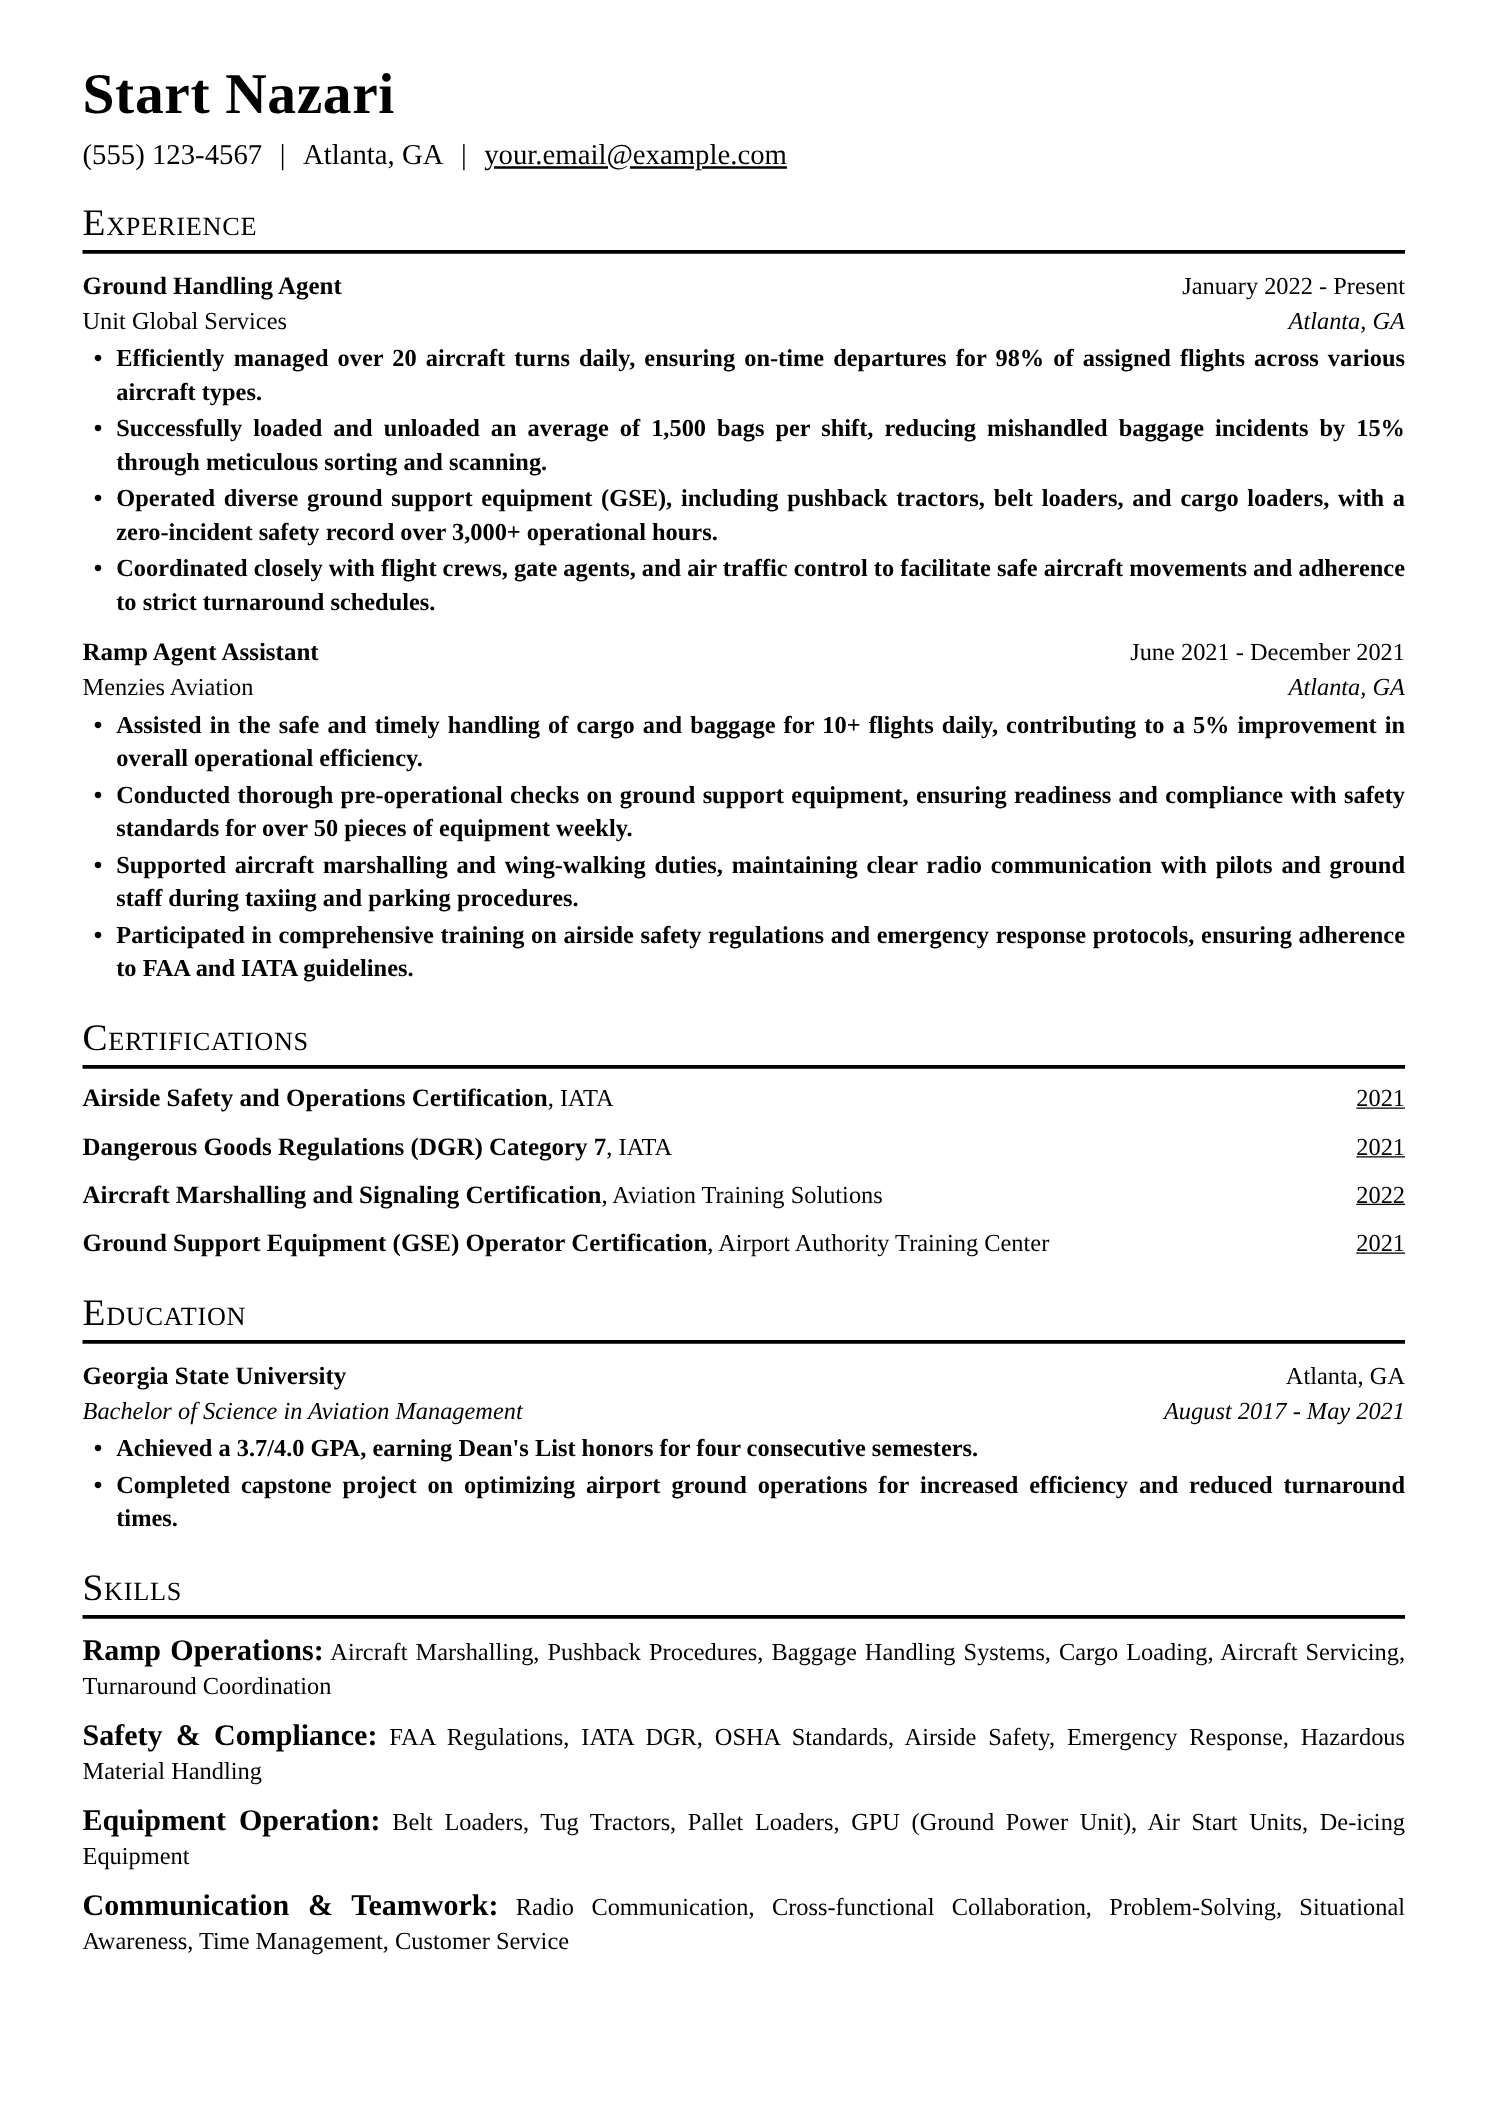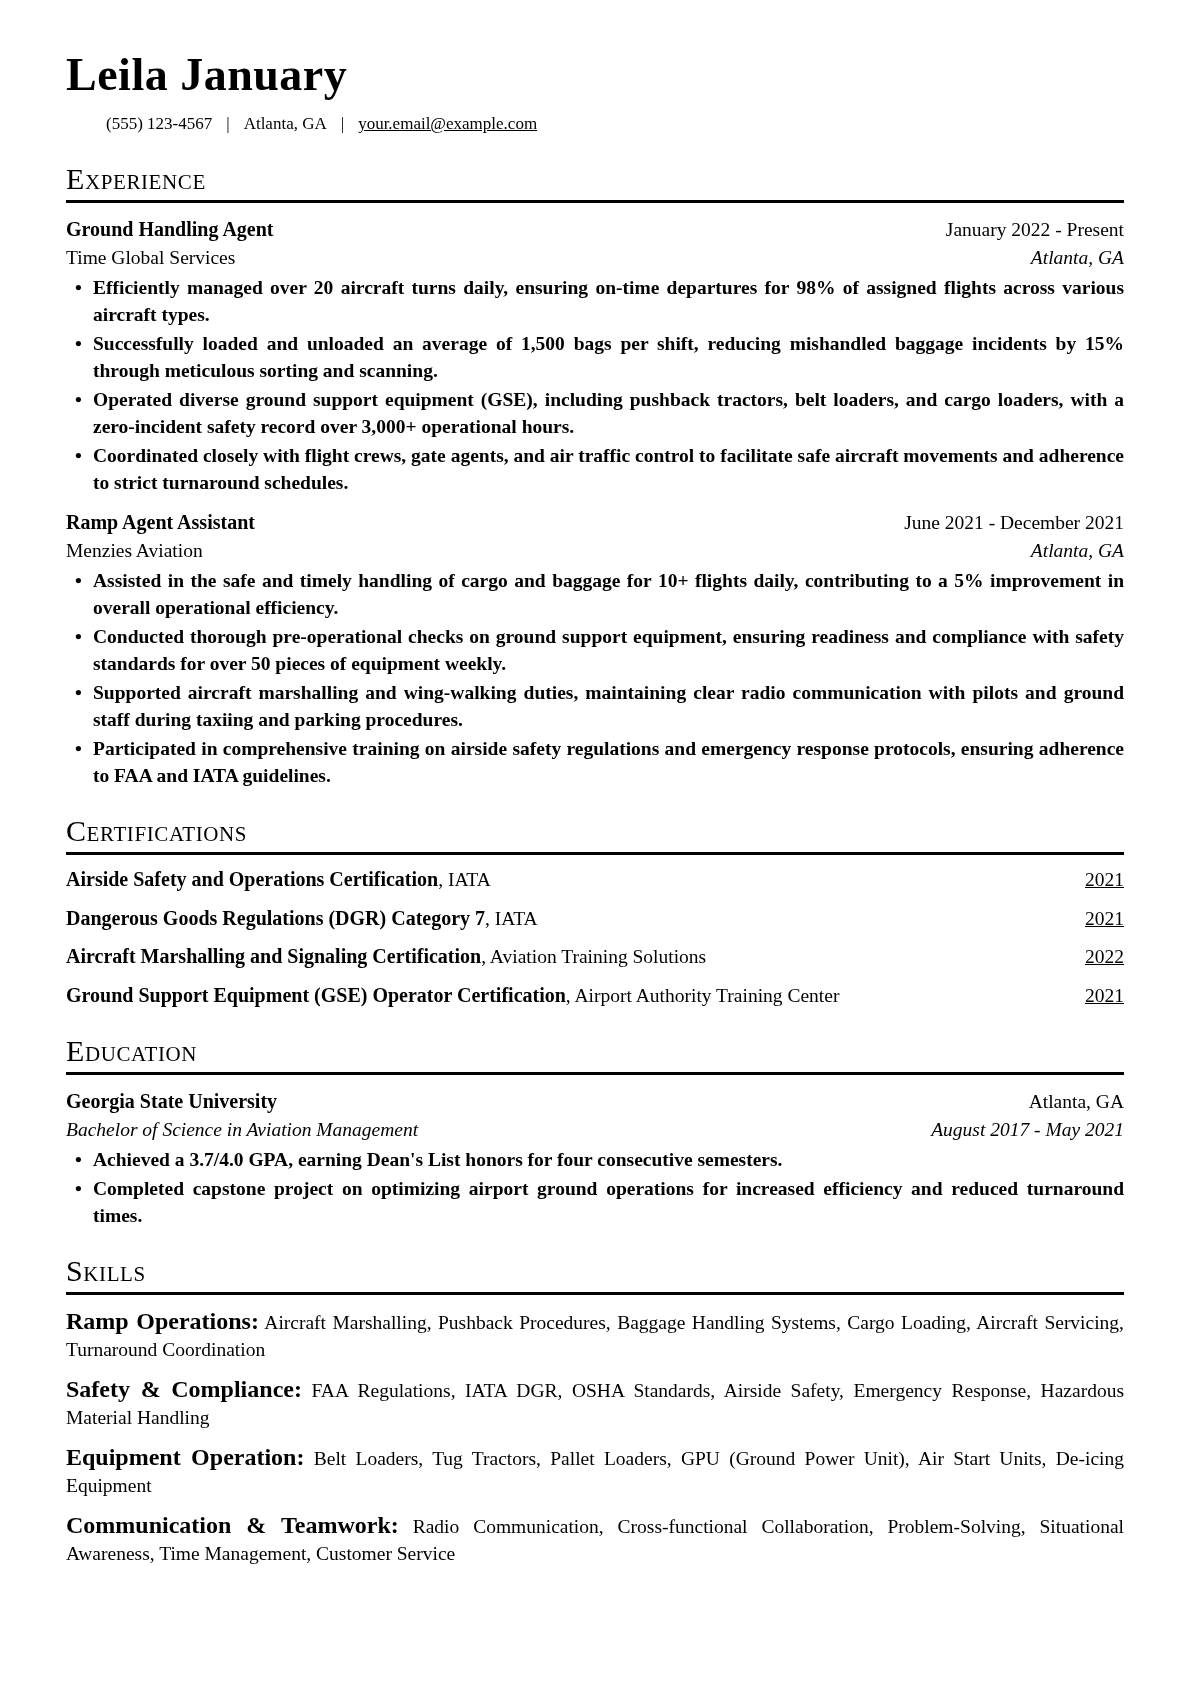--- a/index.html
+++ b/index.html
@@ -14,22 +14,21 @@
     line-height: 27px;
   }
   .name {
     font-size: 46px;
     font-weight: bold;
     line-height: 1.08;
     letter-spacing: 0.5px;
   }
   .contact-line {
     margin-top: 10px;
-    font-size: 17px;
-    margin-left: 40px;
+    font-size: 23px;
   }
   .contact-sep { display: inline-block; margin: 0 14px; }
   .email-link { color: #000; text-decoration: underline; cursor: pointer; }
   .section { margin-top: 25px; }
   .section-title {
     font-variant: small-caps;
     font-size: 30px;
     line-height: 1.15;
     letter-spacing: 0.6px;
     font-weight: normal;
@@ -72,37 +71,37 @@
   .cert-name { font-weight: bold; font-size: 20px; }
   .cert-issuer { font-weight: normal; font-size: 19.5px; }
   .cert-year { font-size: 19.5px; white-space: nowrap; padding-left: 8px; text-decoration: underline; }
   .skill-para { margin-top: 13px; text-align: justify; }
   .skill-label { font-weight: bold; font-size: 24px; }
 </style>
 </head>
 <body>
 
 <header>
-  <div class="name">Leila January</div>
+  <div class="name">Start Nazari</div>
   <div class="contact-line">
     <span>(555) 123-4567</span><span class="contact-sep">|</span><span>Atlanta, GA</span><span class="contact-sep">|</span><span class="email-link">your.email@example.com</span>
   </div>
 </header>
 
 <section class="section">
   <div class="section-title">Experience</div>
   <hr class="section-rule">
 
   <div class="entry">
     <div class="row">
       <span class="job-title">Ground Handling Agent</span>
       <span class="dates">January 2022 - Present</span>
     </div>
     <div class="row company-row">
-      <span>Time Global Services</span>
+      <span>Unit Global Services</span>
       <span class="italic">Atlanta, GA</span>
     </div>
     <ul class="bullets">
       <li>Efficiently managed over 20 aircraft turns daily, ensuring on-time departures for 98% of assigned flights across various aircraft types.</li>
       <li>Successfully loaded and unloaded an average of 1,500 bags per shift, reducing mishandled baggage incidents by 15% through meticulous sorting and scanning.</li>
       <li>Operated diverse ground support equipment (GSE), including pushback tractors, belt loaders, and cargo loaders, with a zero-incident safety record over 3,000+ operational hours.</li>
       <li>Coordinated closely with flight crews, gate agents, and air traffic control to facilitate safe aircraft movements and adherence to strict turnaround schedules.</li>
     </ul>
   </div>
 

